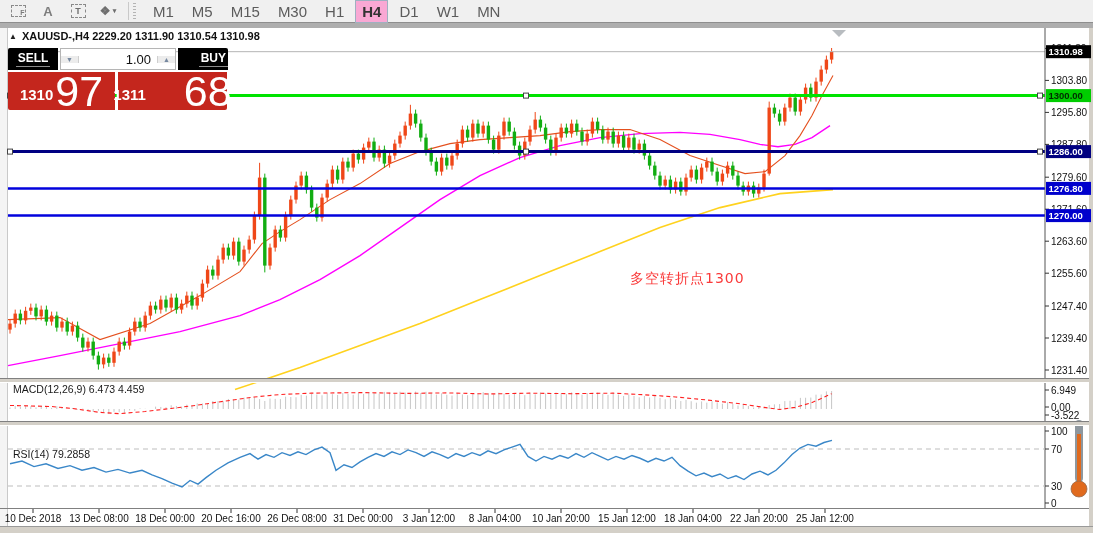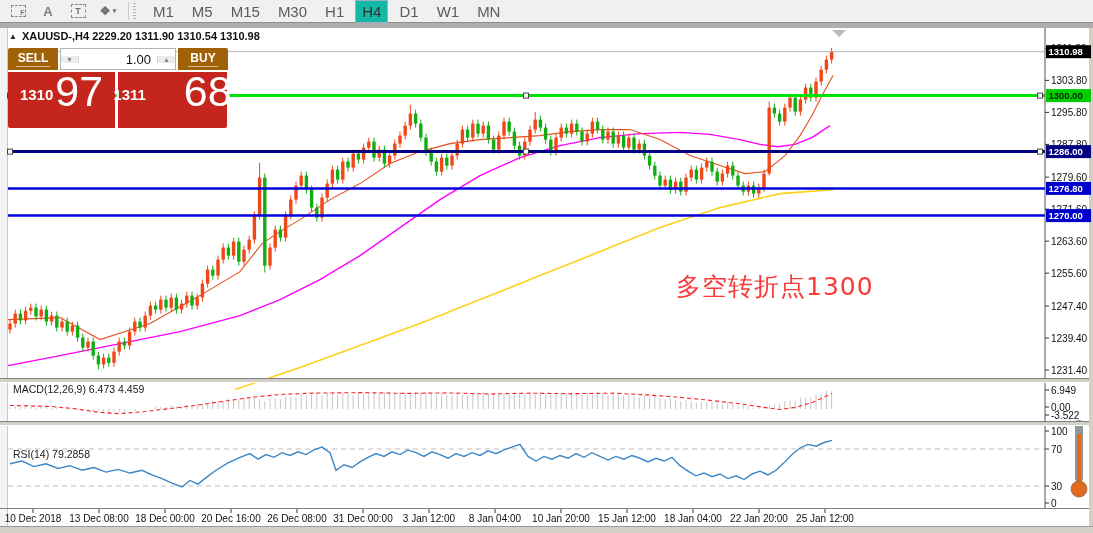--- a/index.html
+++ b/index.html
@@ -14,21 +14,21 @@
                   justify-content:flex-end;font-size:7px;line-height:7px;color:#7a7a7a;}
   .ticon .dashboxT{border:1px dashed #8a8a8a;width:13px;height:12px;display:flex;align-items:center;
                   justify-content:center;font-size:9px;line-height:9px;color:#6e6e6e;}
   .ticon.letterA{font-size:13px;color:#7d7d7d;}
   .ticon .dd{font-size:7px;color:#6e6e6e;margin-left:2px;}
   .tb-sep{width:1px;height:18px;background:#c9c9c9;margin:0 4px 0 8px;}
   .tb-grip{width:5px;height:16px;margin-right:6px;
            background-image:repeating-linear-gradient(#b4b4b4 0 1px,transparent 1px 3px);
            background-size:3px 100%;background-repeat:repeat-y;}
   .tf{padding:2px 6px;margin:0 2px;font-size:15px;color:#5c5c5c;border:1px solid transparent;cursor:default;}
-  .tf.active{background:#14b8a6;border:1px solid #9fb0c1;color:#333;}
+  .tf.active{background:#f9a8d4;border:1px solid #9fb0c1;color:#333;font-weight:bold;}
   .frame-strip{position:absolute;left:0;top:22px;width:1093px;height:5px;background:#aeaeae;
                border-top:1px solid #8e8e8e;z-index:25;}
   
   .chart-bg{position:absolute;left:0;top:27px;width:1089px;height:499px;background:#ffffff;z-index:1;}
   .left-gutter{position:absolute;left:0;top:27px;width:7px;height:499px;background:#f4f4f4;
                border-right:1px solid #c9c9c9;z-index:2;}
   .right-frame{position:absolute;left:1089px;top:27px;width:4px;height:506px;background:#d4d0c8;z-index:2;}
   .bottom-frame{position:absolute;left:0;top:526px;width:1093px;height:7px;background:#d4d0c8;
                 border-top:1px solid #9a9a9a;z-index:2;}
   .sep{position:absolute;left:0;width:1089px;height:3px;background:#d4d0c8;
@@ -37,40 +37,40 @@
   .axis-sep{position:absolute;left:0;top:508px;width:1089px;height:1px;background:#808080;z-index:6;}
   
   #chart-svg{position:absolute;left:0;top:0;z-index:5;}
   
   .chart-title{position:absolute;left:9px;top:30px;font-size:11px;font-weight:bold;color:#111;
                z-index:10;display:flex;align-items:center;gap:5px;}
   .chart-title .tri{font-size:8px;color:#222;}
   .ind-label{position:absolute;font-size:10.5px;color:#1a1a1a;z-index:10;}
   #macd-label{left:13px;top:383px;}
   #rsi-label{left:13px;top:448px;}
-  .annotation{position:absolute;left:676px;top:270px;font-size:25px;color:#fa3a3a;z-index:10;
+  .annotation{position:absolute;left:630px;top:270px;font-size:14px;color:#fa3a3a;z-index:10;
               font-family:"DejaVu Sans","Liberation Sans",sans-serif;letter-spacing:1px;text-align:right;}
   
   .order-panel{position:absolute;left:8px;top:48px;width:220px;z-index:20;}
   .op-row{display:flex;height:22px;}
-  .op-btn{background:#a16207;color:#fff;font-size:12px;font-weight:bold;display:flex;
+  .op-btn{background:#000000;color:#fff;font-size:12px;font-weight:bold;display:flex;
           align-items:center;justify-content:center;cursor:pointer;}
   .op-btn span{border-bottom:1px solid rgba(255,255,255,.55);padding:0 2px 1px;}
   .op-btn.sell{width:50px;border-radius:2px 0 0 0;}
-  .op-btn.buy{width:50px;margin-left:2px;border-radius:0 2px 0 0;}
+  .op-btn.buy{width:50px;margin-left:2px;border-radius:0 2px 0 0;justify-content:flex-end;}
   .op-stepper{display:flex;flex:1;margin-left:2px;border:1px solid #b5b5b5;background:#fff;align-items:center;}
   .st-btn{width:17px;display:flex;align-items:center;justify-content:center;background:#ececec;
           color:#7688a0;font-size:7px;cursor:pointer;}
   .st-btn:first-child{border-right:1px solid #cfcfcf;}
   .st-btn:last-child{border-left:1px solid #cfcfcf;}
   .st-field{flex:1;display:flex;align-items:center;justify-content:flex-end;padding-right:6px;
             font-size:13px;color:#111;background:#fff;}
   .op-prices{display:flex;margin-top:2px;}
   .op-price{background:#c4261d;color:#fff;height:36px;display:flex;align-items:flex-end;
-            justify-content:center;cursor:pointer;padding-bottom:20px;}
+            justify-content:center;cursor:pointer;padding-bottom:2px;}
   .op-price .small{font-size:15px;font-weight:bold;line-height:26px;margin-right:2px;}
   .op-price .big{font-size:43px;font-weight:normal;line-height:33px;}
   .op-price.sellp{width:107px;border-radius:0 0 0 2px;}
   .op-price.buyp{width:109px;margin-left:3px;border-radius:0 0 2px 0;gap:36px;}
 </style>
 </head>
 <body>
 
 <div id="app">
 

